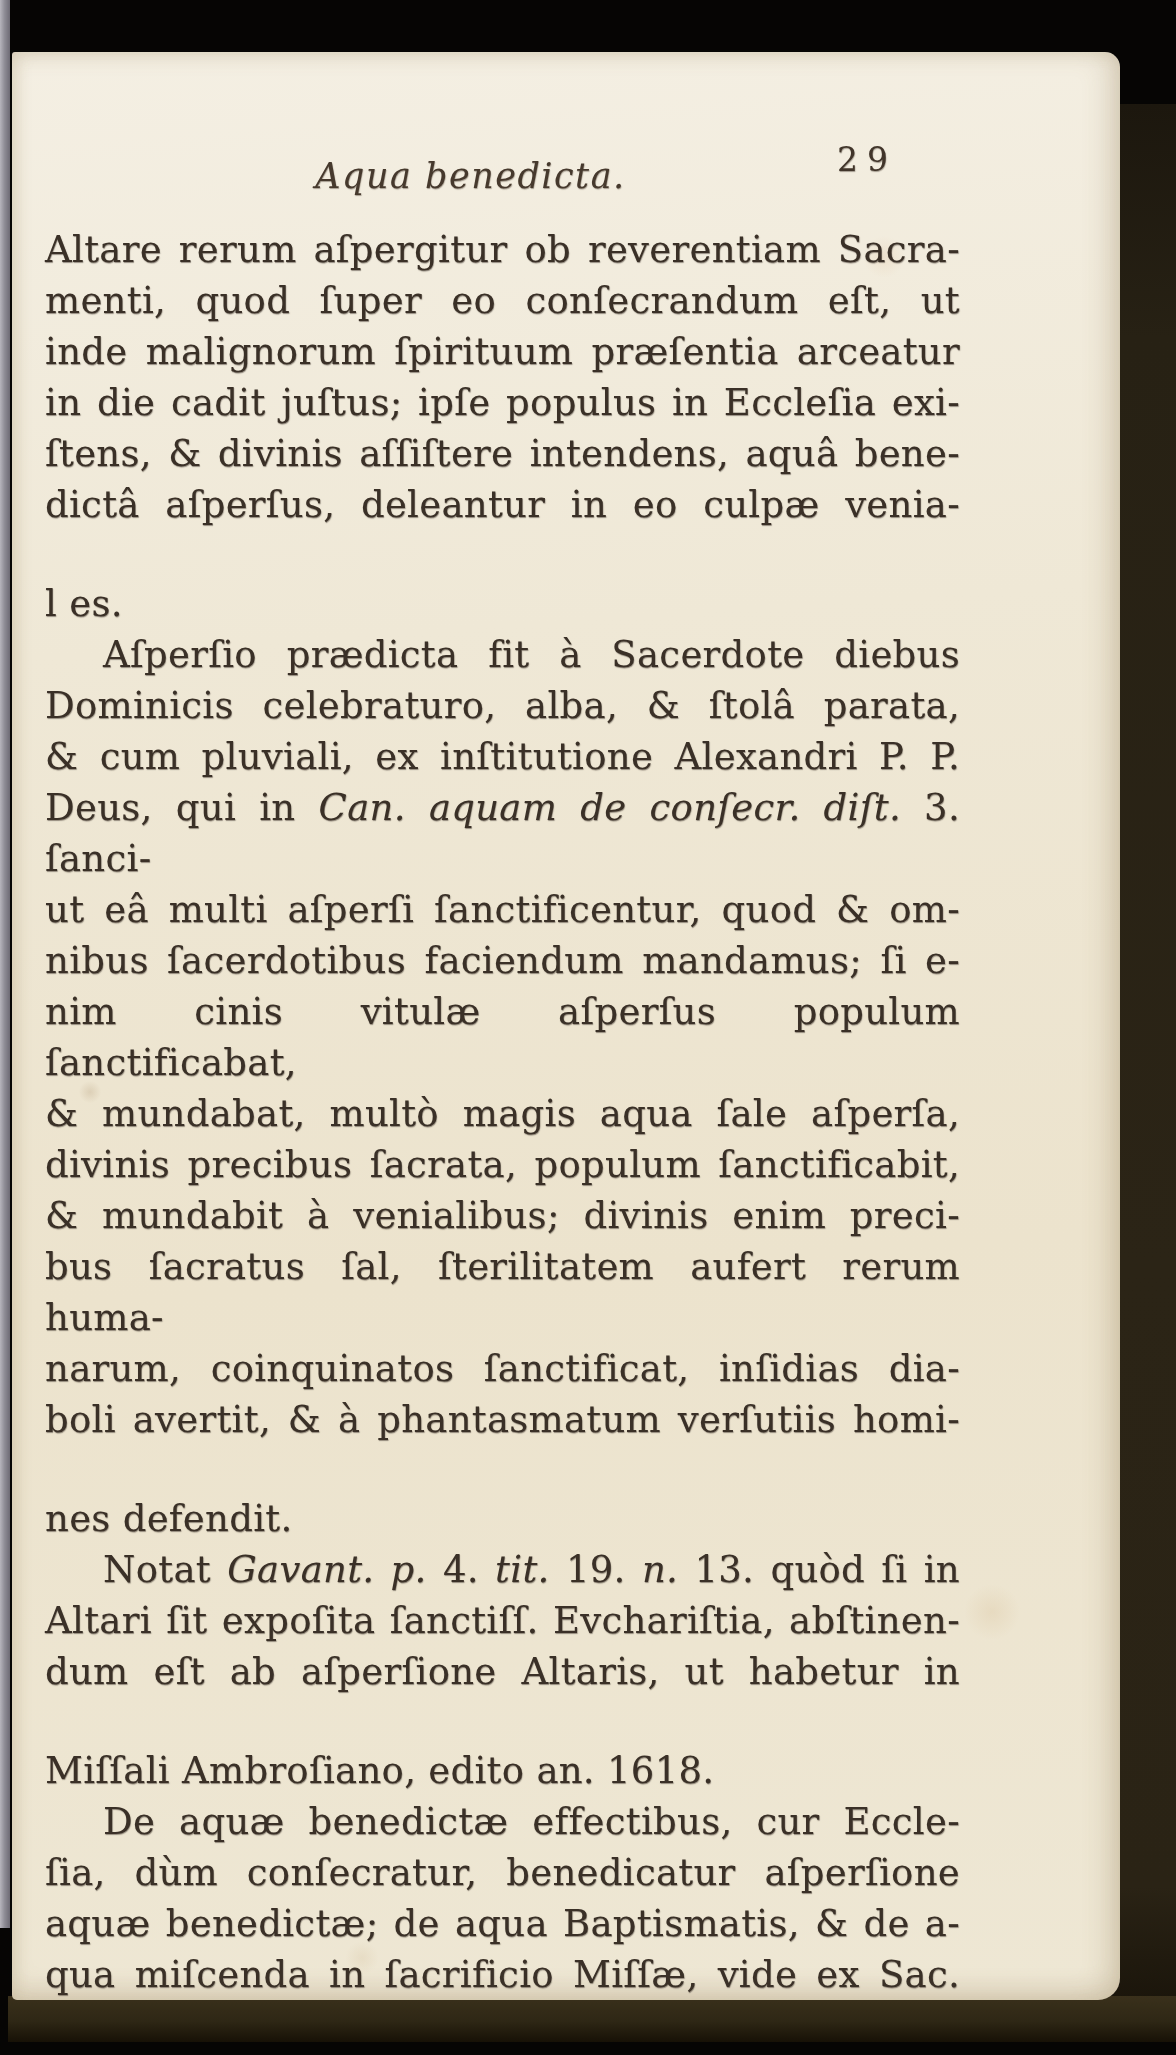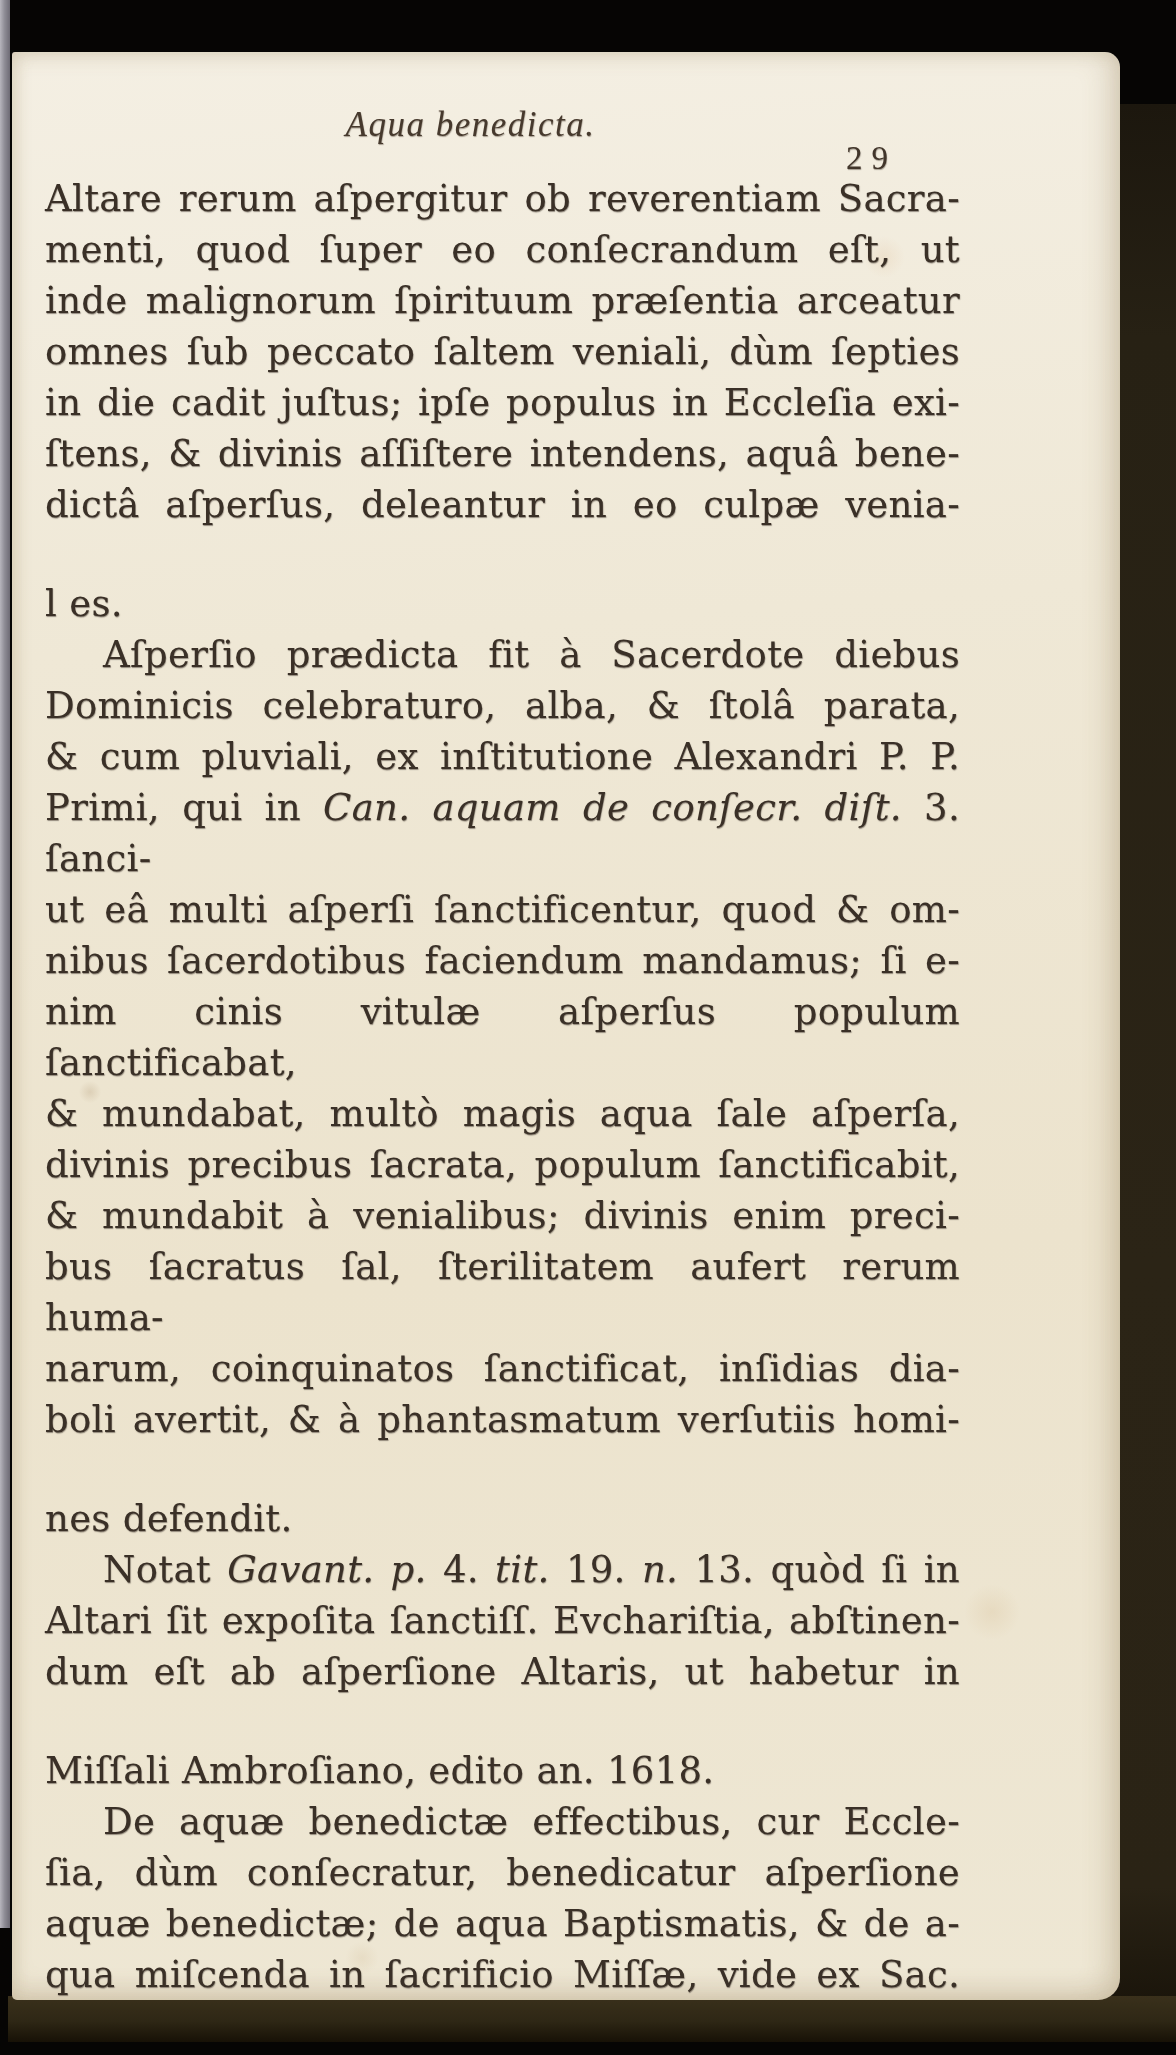--- a/index.html
+++ b/index.html
@@ -59,24 +59,23 @@
       inset 4px 4px 14px rgba(140,115,70,.10);
     z-index: 2;
   }
   .textcol {
     position: relative;
     margin-left: 33px;
     width: 915px;
   }
   .header {
     position: relative;
-    padding-top: 53px;
+    padding-top: 104px;
     height: 52px;
     box-sizing: content-box;
-    font-family: Liberation Serif, serif;
   }
   .running-title {
     text-align: center;
     transform: translateX(-32px);
     font-style: italic;
     font-size: 35px;
     letter-spacing: 1.5px;
     color: #46392d;
     text-shadow: 0.5px 0.7px 1px rgba(70,57,45,.45);
   }
@@ -116,29 +115,28 @@
   <div class="paper">
     <div class="textcol">
       <div class="header">
         <div class="running-title">Aqua benedicta.</div>
         <div class="page-number">29</div>
       </div>
       <div class="body-lines">
           <div class="line"><span>Altare rerum aſpergitur ob reverentiam Sacra-</span></div>
           <div class="line"><span>menti, quod ſuper eo conſecrandum eſt, ut</span></div>
           <div class="line"><span>inde malignorum ſpirituum præſentia arceatur</span></div>
-          <div class="line"><span>omnes ſub peccato ſaltem veniali, dùm ſepties</span></div>
           <div class="line"><span>in die cadit juſtus; ipſe populus in Eccleſia exi-</span></div>
           <div class="line"><span>ſtens, &amp; divinis aſſiſtere intendens, aquâ bene-</span></div>
           <div class="line"><span>dictâ aſperſus, deleantur in eo culpæ venia-</span></div>
           <div class="line no-just"><span>l es.</span></div>
           <div class="line indent"><span>Aſperſio prædicta fit à Sacerdote diebus</span></div>
           <div class="line"><span>Dominicis celebraturo, alba, &amp; ſtolâ parata,</span></div>
           <div class="line"><span>&amp; cum pluviali, ex inſtitutione Alexandri P. P.</span></div>
-          <div class="line"><span>Primi, qui in </span><span class="it">Can. aquam de conſecr. diſt.</span><span> 3. ſanci-</span></div>
+          <div class="line"><span>Deus, qui in </span><span class="it">Can. aquam de conſecr. diſt.</span><span> 3. ſanci-</span></div>
           <div class="line"><span>ut eâ multi aſperſi ſanctificentur, quod &amp; om-</span></div>
           <div class="line"><span>nibus ſacerdotibus faciendum mandamus; ſi e-</span></div>
           <div class="line"><span>nim cinis vitulæ aſperſus populum ſanctificabat,</span></div>
           <div class="line"><span>&amp; mundabat, multò magis aqua ſale aſperſa,</span></div>
           <div class="line"><span>divinis precibus ſacrata, populum ſanctificabit,</span></div>
           <div class="line"><span>&amp; mundabit à venialibus; divinis enim preci-</span></div>
           <div class="line"><span>bus ſacratus ſal, ſterilitatem aufert rerum huma-</span></div>
           <div class="line"><span>narum, coinquinatos ſanctificat, inſidias dia-</span></div>
           <div class="line"><span>boli avertit, &amp; à phantasmatum verſutiis homi-</span></div>
           <div class="line no-just"><span>nes defendit.</span></div>

